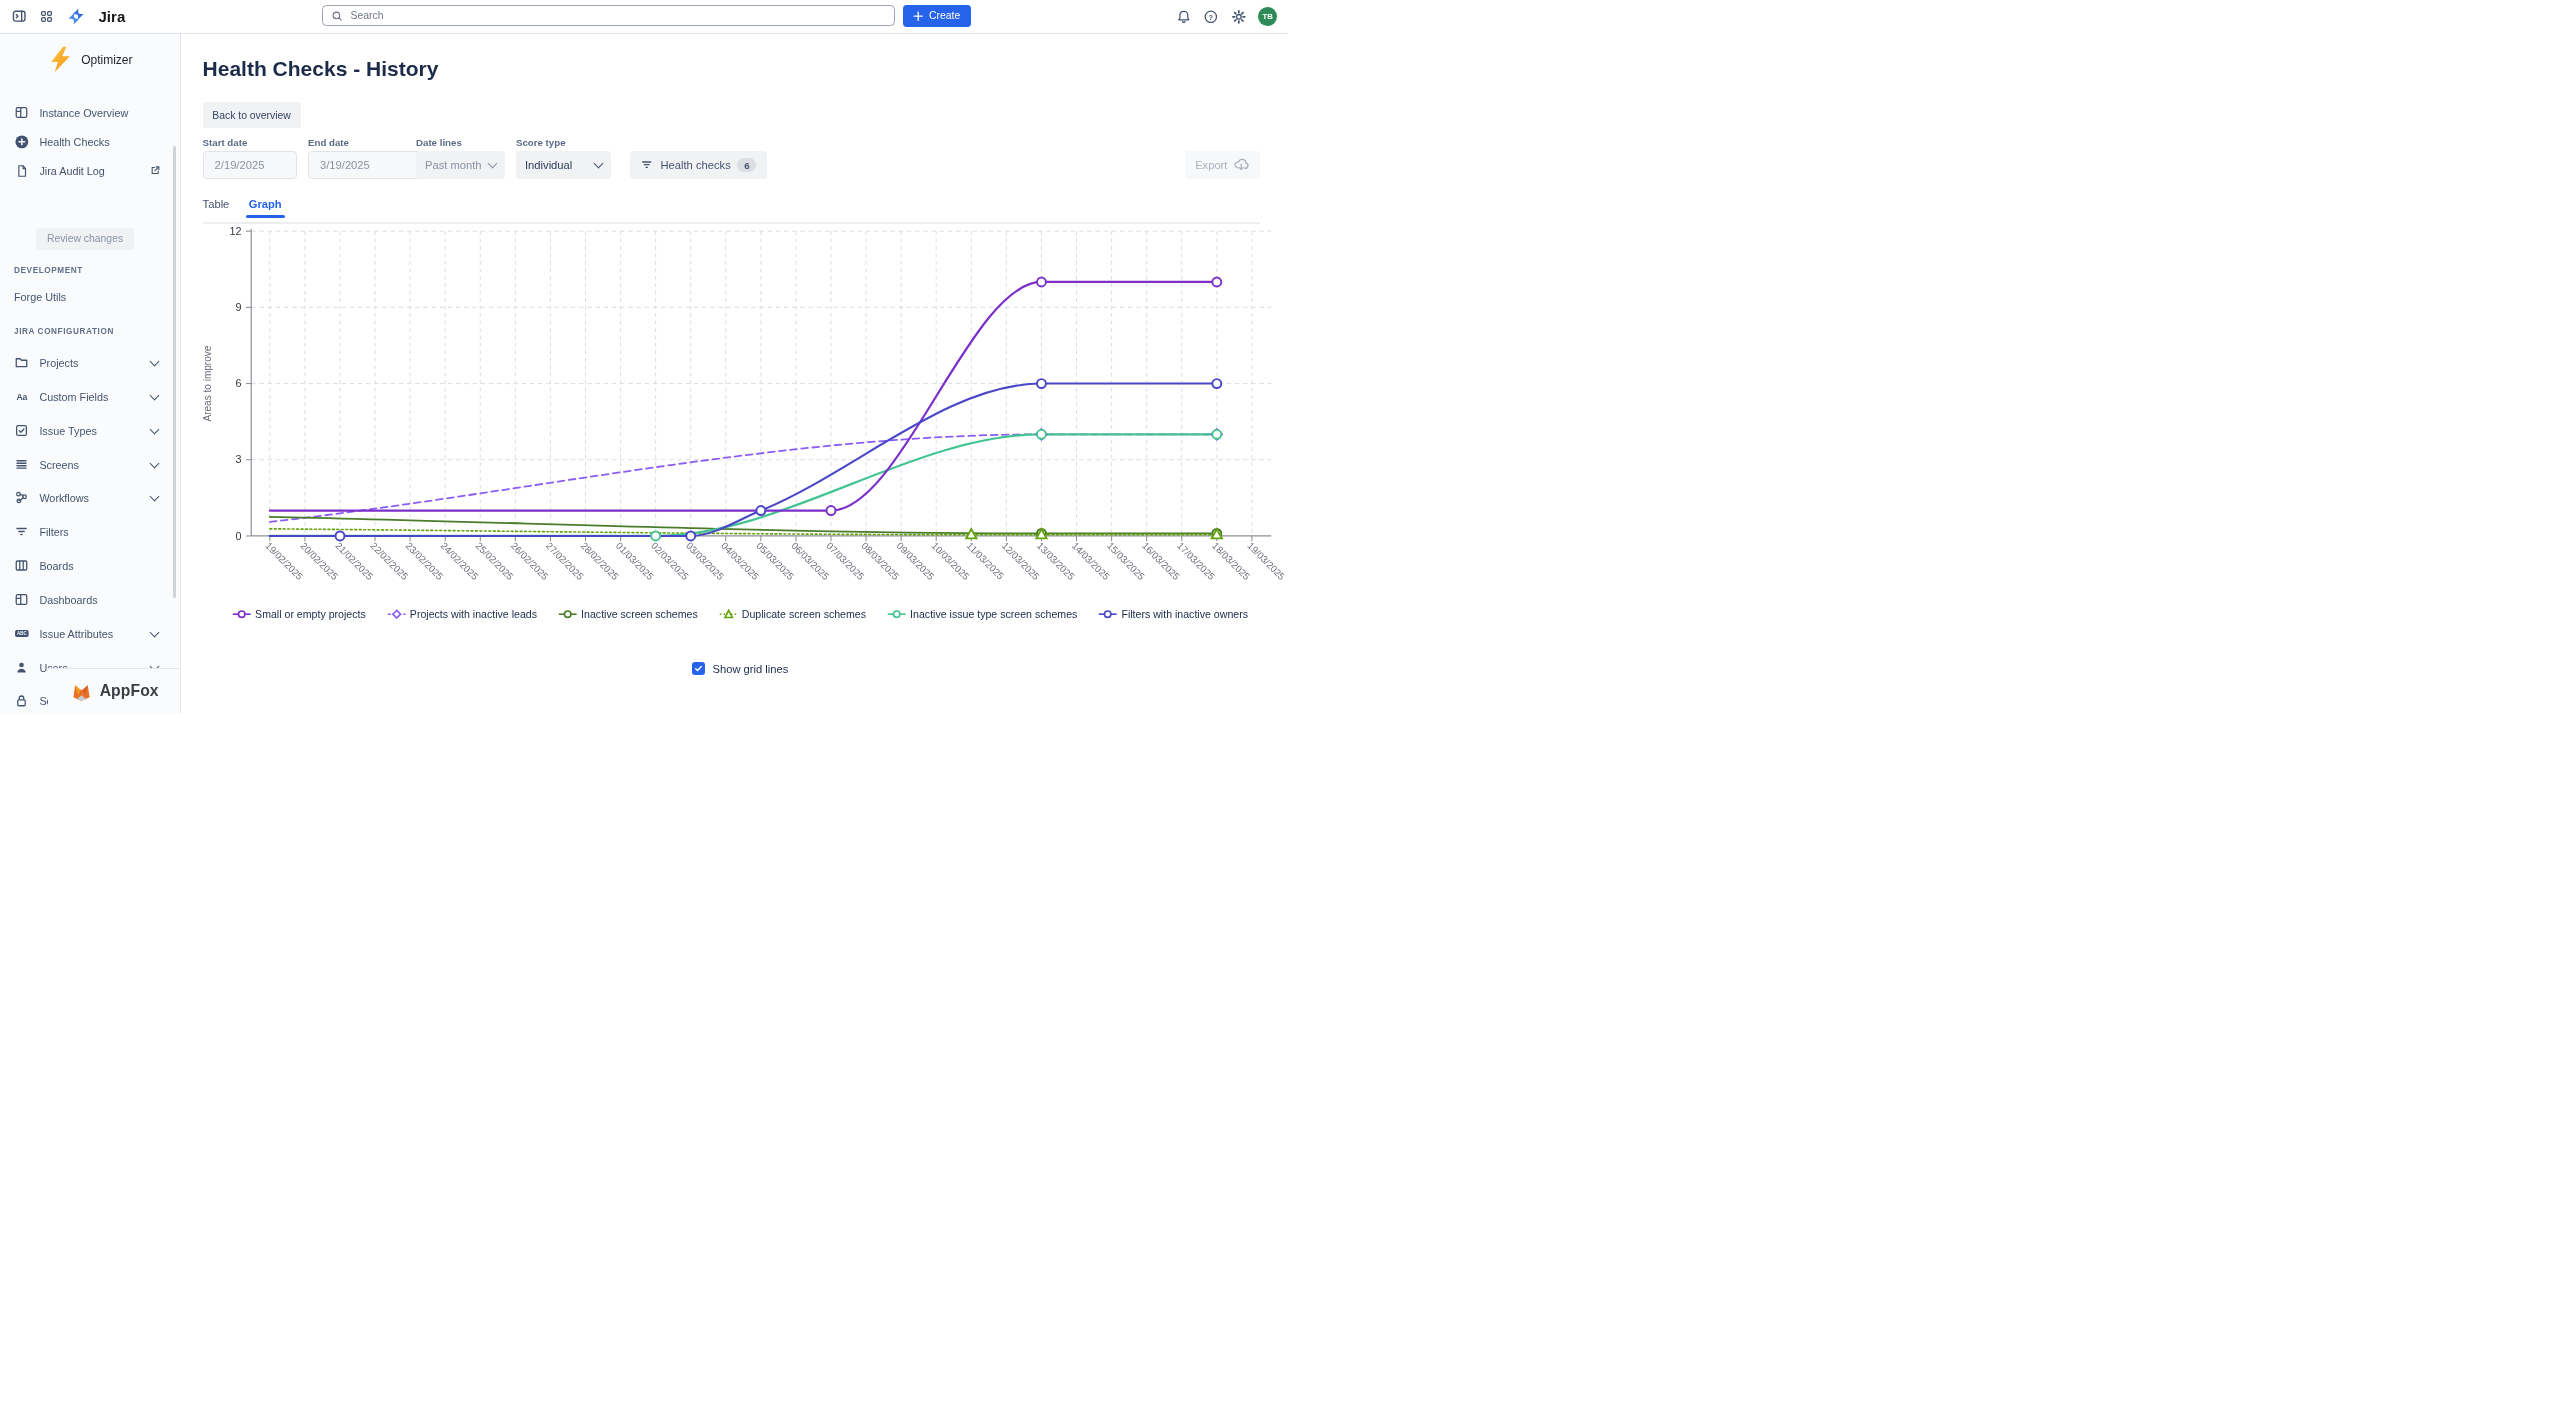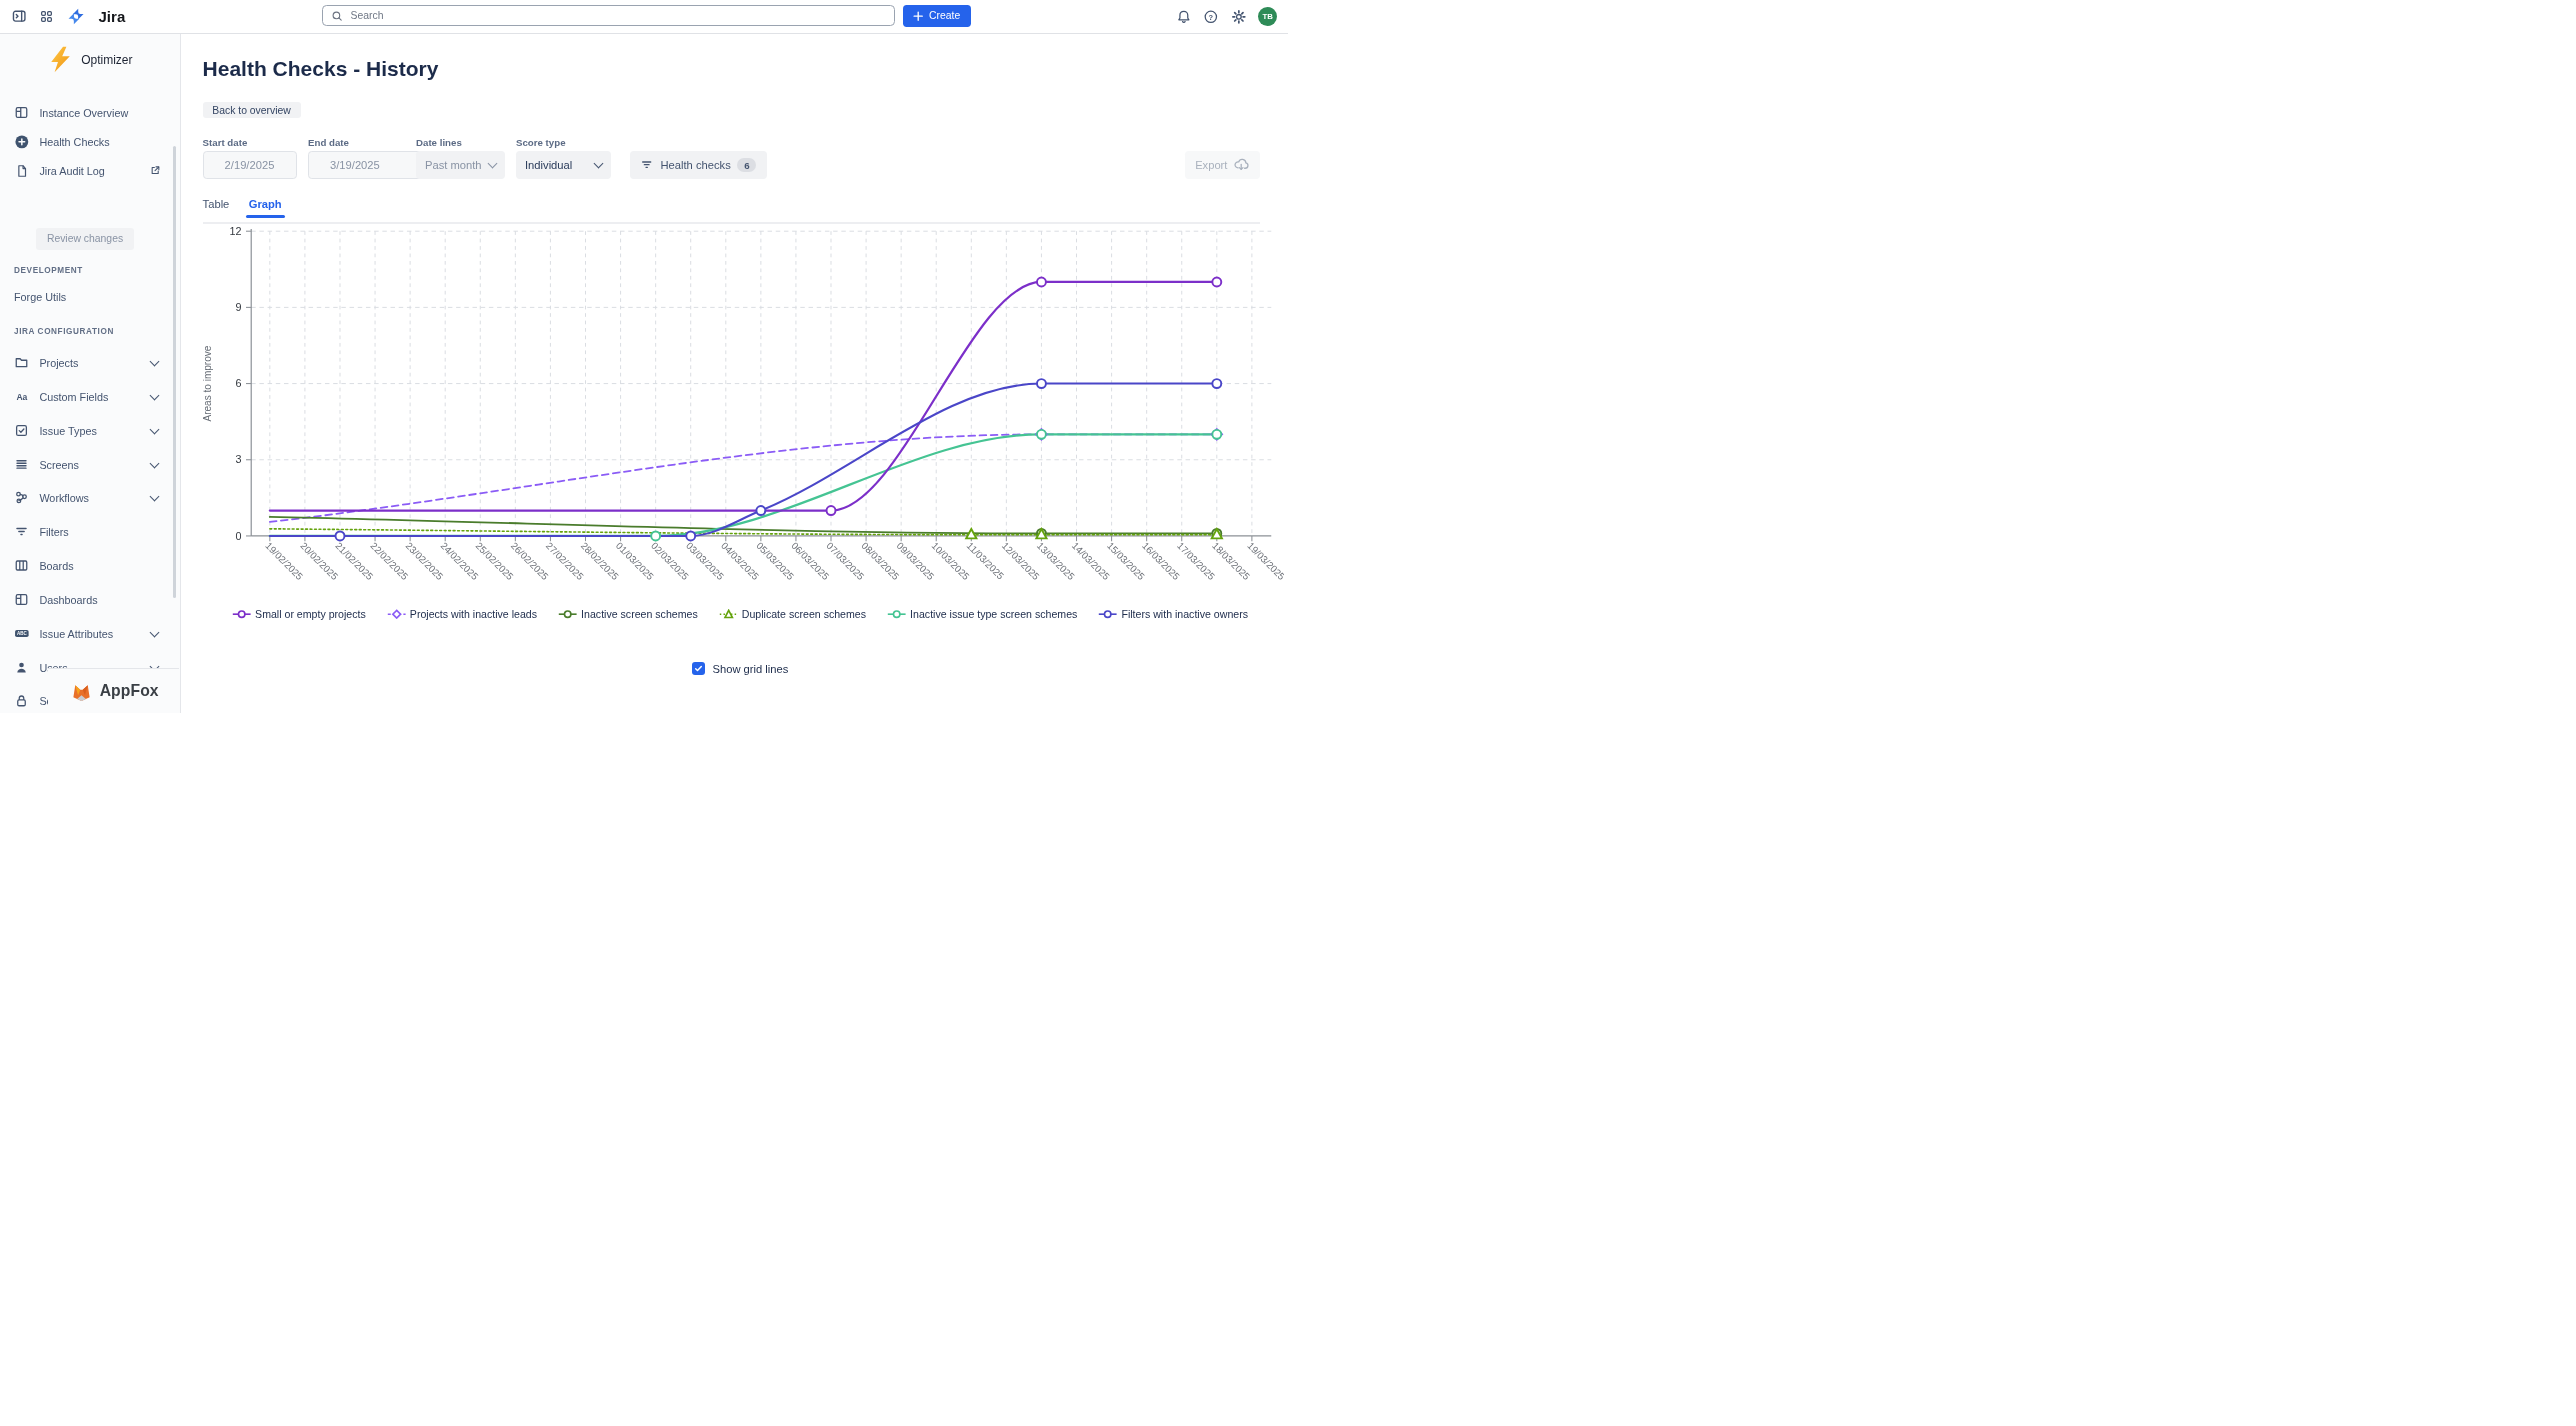--- a/index.html
+++ b/index.html
@@ -26,24 +26,24 @@
   .chev{width:6px;height:6px;border-right:1.5px solid #44546f;border-bottom:1.5px solid #44546f;transform:rotate(45deg);margin-right:22.4px;margin-left:auto;margin-top:-3px;}
   .sec-head{position:absolute;left:14px;font-size:8.2px;font-weight:700;letter-spacing:0.6px;color:#626f86;}
   .plain-row{position:absolute;left:14px;font-size:10.8px;font-weight:500;color:#44546f;cursor:pointer;}
   .review{position:absolute;left:36px;top:195px;width:98px;height:21.6px;background:#f1f2f4;border:none;border-radius:3px;color:#8993a4;font-size:10.4px;font-weight:500;cursor:default;font-family:inherit;}
   .sb-scroll{position:absolute;right:3.7px;top:113px;width:3.7px;height:452px;background:#cfd4da;border-radius:2.2px;}
   .side-footer{position:absolute;left:0;right:0.7px;bottom:0;height:44px;background:#fafbfc;border-top:0.7px solid #e4e6ea;display:flex;align-items:center;justify-content:center;gap:6px;z-index:5;margin-left:48px;}
   .side-footer .brand{font-size:15.7px;font-weight:600;color:#3a3f45;letter-spacing:0.1px;}
   
   .main{position:absolute;left:181px;top:33px;right:0;bottom:0;background:#fff;}
   .page-title{position:absolute;left:21.6px;top:24px;font-size:21px;font-weight:700;color:#1c2b4a;}
-  .back-btn{position:absolute;left:21.6px;top:69px;height:16px;padding:0 9.7px;background:#f1f2f4;border:none;border-radius:3px;font-size:10.4px;font-weight:500;color:#344563;cursor:pointer;font-family:inherit;}
+  .back-btn{position:absolute;left:21.6px;top:69px;height:26px;padding:0 9.7px;background:#f1f2f4;border:none;border-radius:3px;font-size:10.4px;font-weight:500;color:#344563;cursor:pointer;font-family:inherit;}
   .flabel{position:absolute;top:104px;font-size:9.7px;font-weight:600;color:#5c6b85;}
   .fld{position:absolute;top:118px;height:28px;box-sizing:border-box;border-radius:3.7px;display:flex;align-items:center;}
-  .inp{background:#f7f8f9;border:0.7px solid #e0e3e8;padding:0 19px;}
+  .inp{background:#f7f8f9;border:0.7px solid #e0e3e8;padding:0 9px;}
   .inp input{border:none;outline:none;background:transparent;width:100%;font-size:11.2px;color:#8993a4;font-family:inherit;}
   .sel{background:#f1f2f4;padding:0 9px;justify-content:space-between;cursor:pointer;}
   .sel .val{font-size:11.2px;}
   .sel.disabled .val{color:#8993a4;}
   .sel .schev{width:6px;height:6px;border-right:1.5px solid #44546f;border-bottom:1.5px solid #44546f;transform:rotate(45deg);margin-top:-3px;}
   .sel.disabled .schev{border-color:#8993a4;}
   .chip{background:#f1f2f4;padding:0 10.4px;gap:6.7px;cursor:pointer;}
   .chip .val{font-size:11.2px;font-weight:500;color:#44546f;}
   .badge{background:#dcdee3;border-radius:7.5px;padding:1.5px 6.7px;font-size:9.7px;font-weight:600;color:#44546f;}
   .export{position:absolute;left:1004px;top:118px;width:75px;height:28px;background:#f7f8f9;border:none;border-radius:3.7px;display:flex;align-items:center;justify-content:center;gap:6px;font-size:11.2px;color:#a9b1bd;cursor:default;font-family:inherit;}

